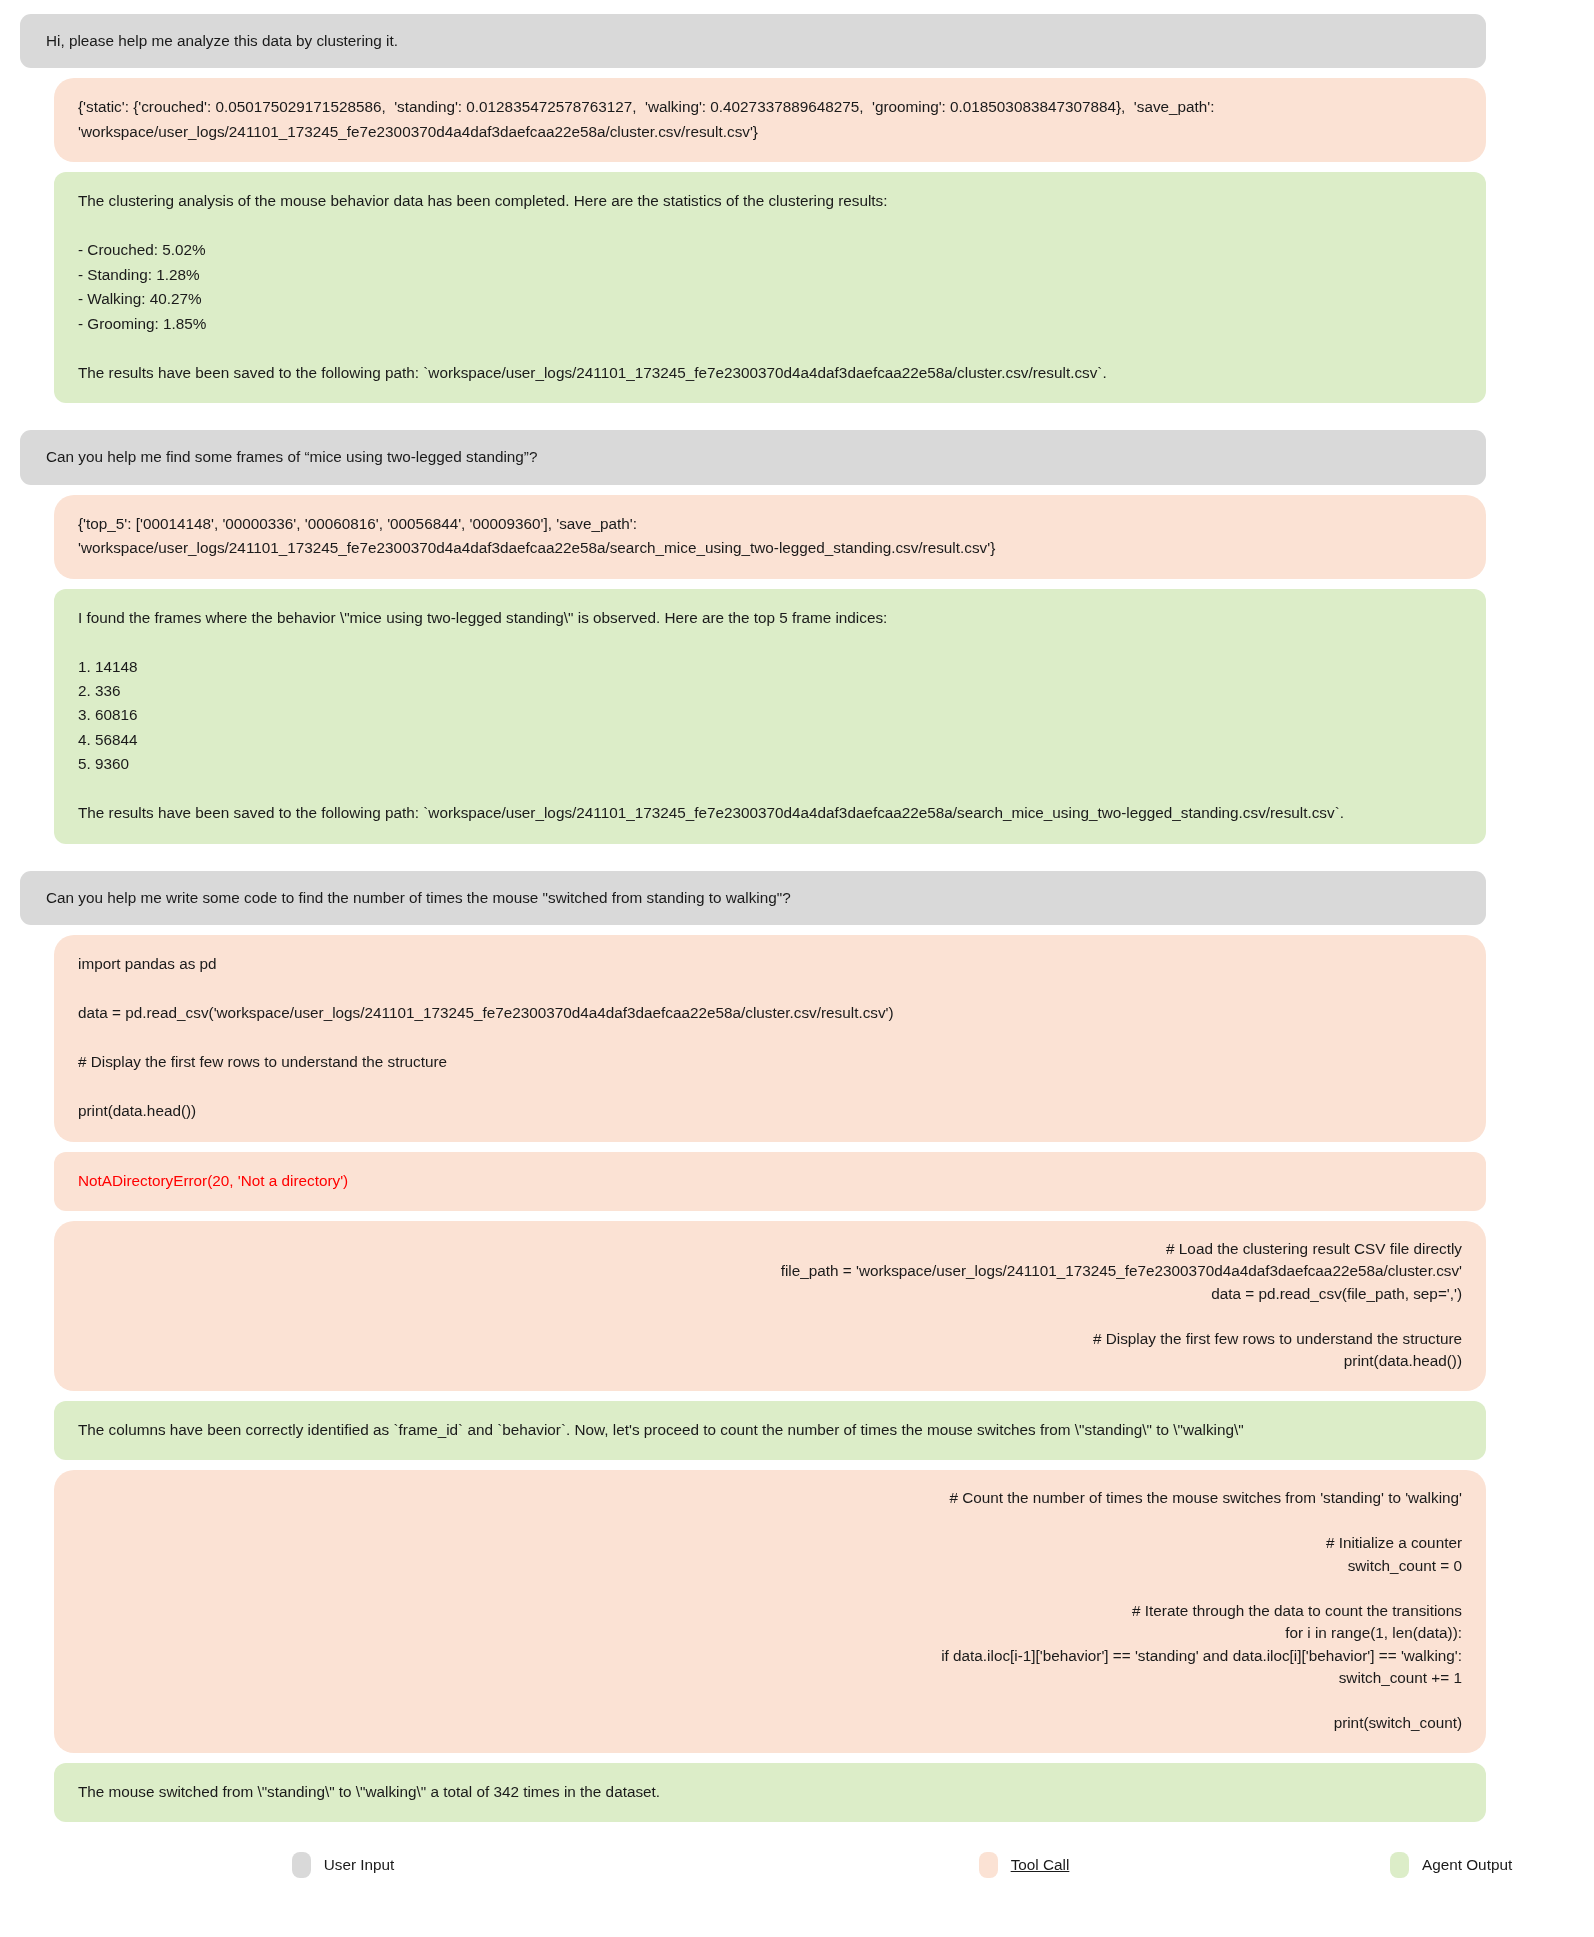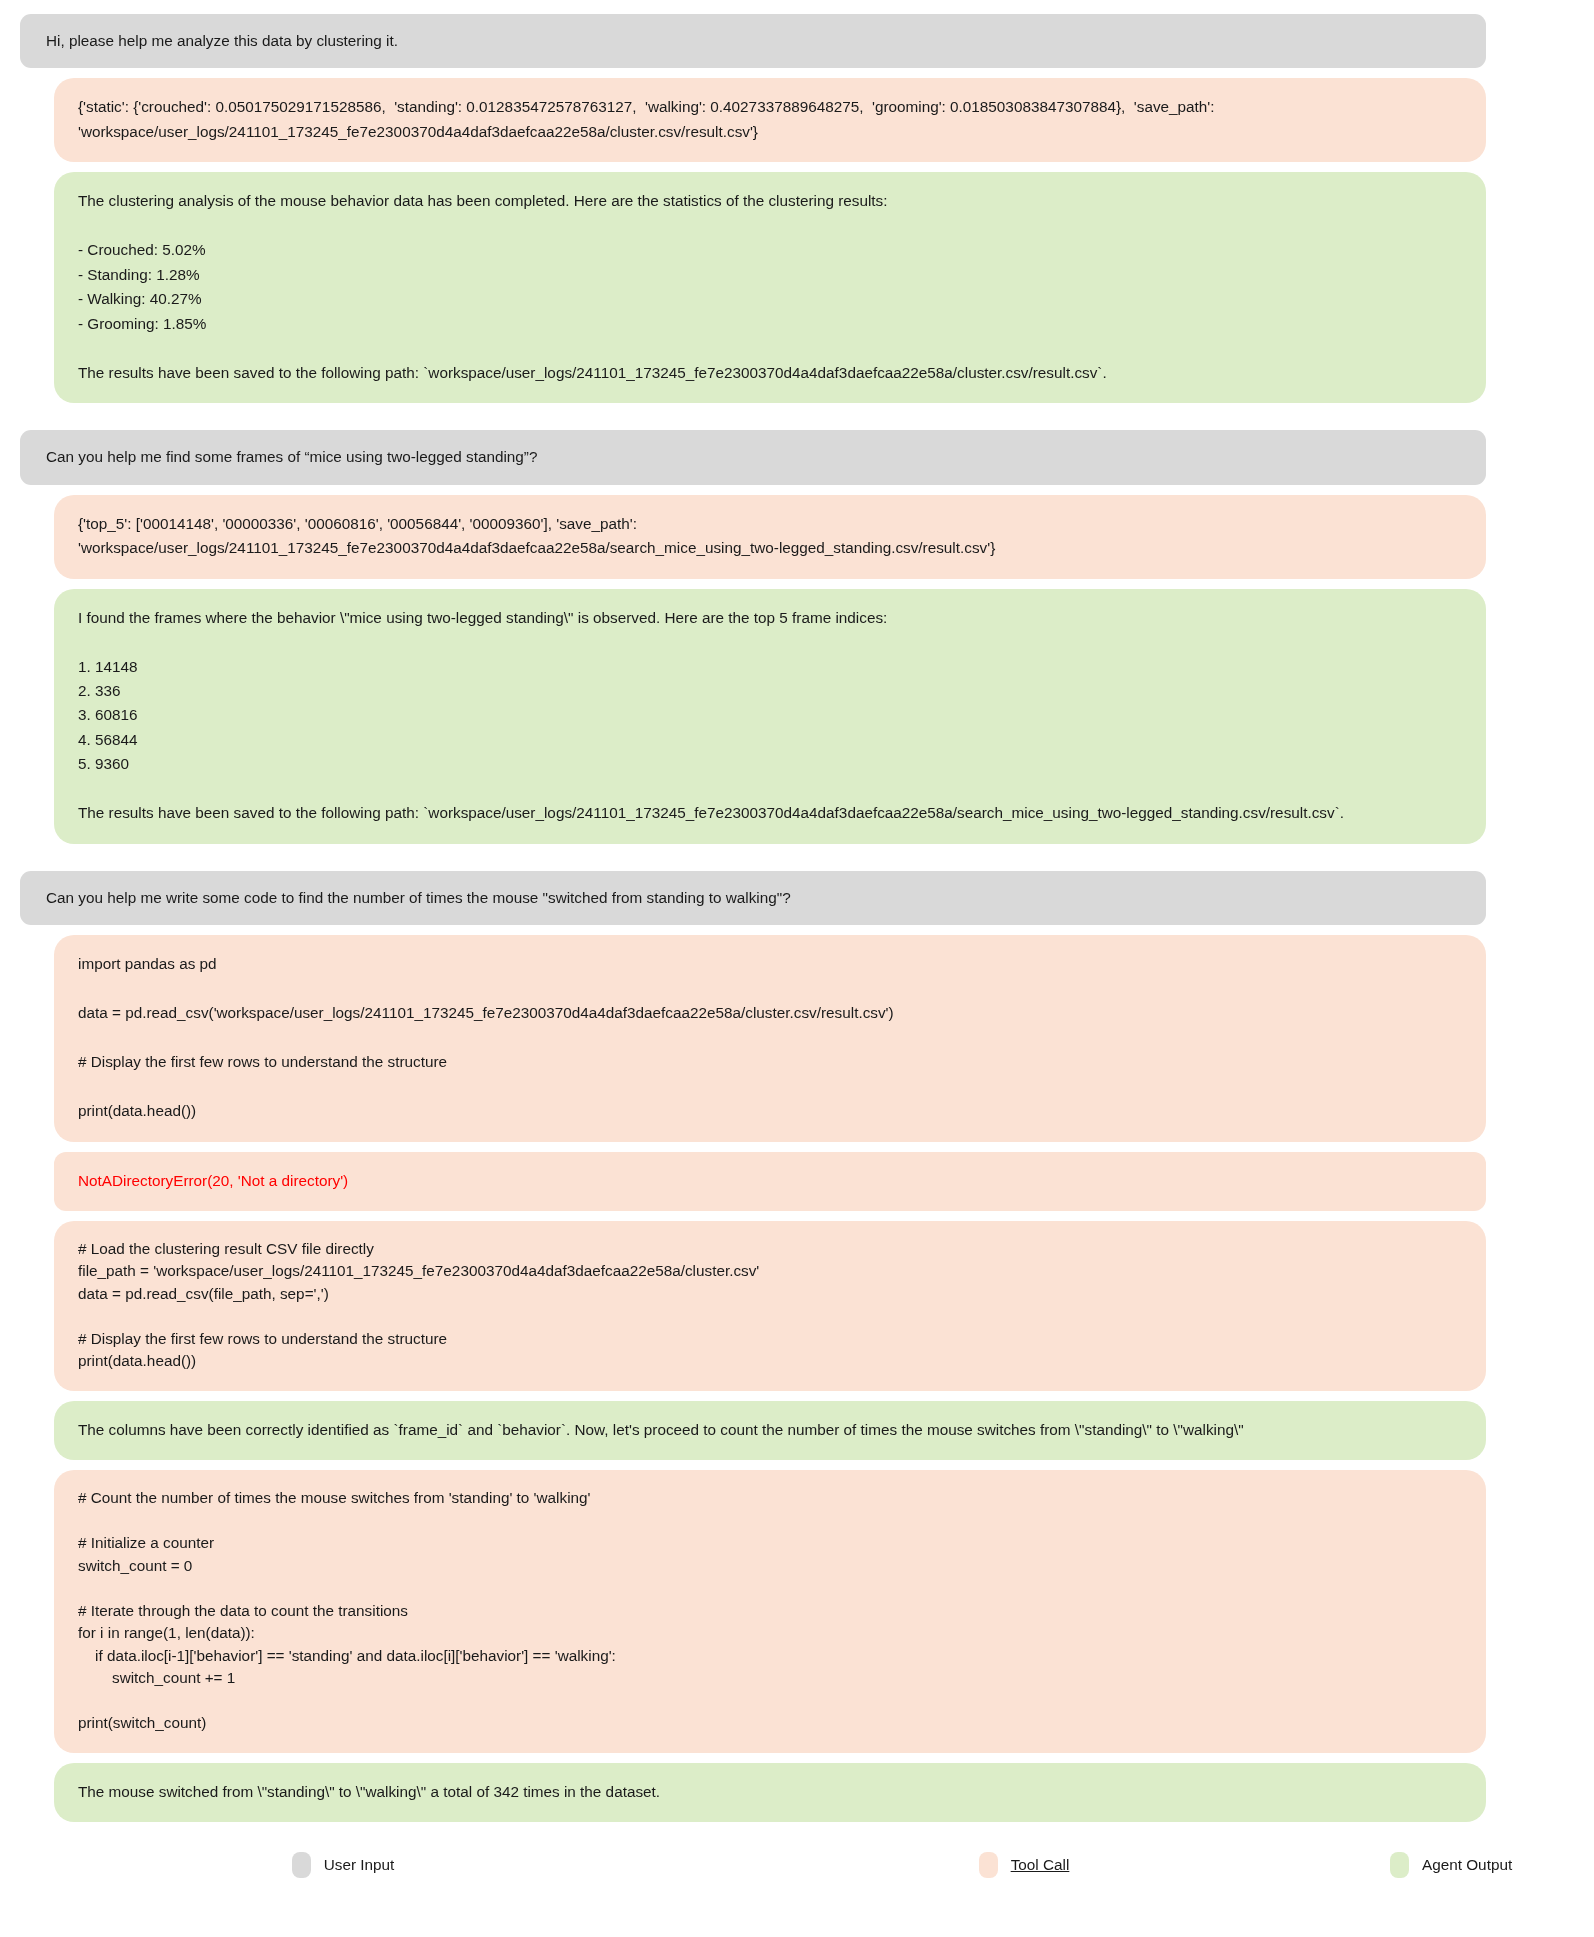--- a/index.html
+++ b/index.html
@@ -45,33 +45,33 @@
     background: #fbe2d4;
     width: 1432px;
     margin: 0 0 10px 34px;
     border-radius: 20px;
   }
 
   .msg-agent {
     background: #dcedc8;
     width: 1432px;
     margin: 0 0 10px 34px;
-    border-radius: 20px;
+    border-radius: 12px;
   }
 
   .msg-error {
     background: #fbe2d4;
     width: 1432px;
     margin: 0 0 10px 34px;
     border-radius: 12px;
     color: #ff0000;
     padding: 17px 24px 18px 24px;
   }
 
-  .tight { line-height: 1.47; }
+  .tight { line-height: 1.47; text-align: right; }
 
   
   .turn-gap { height: 17px; }
 
   
   .legend {
     display: flex;
     align-items: center;
     margin: 30px 0 0 0;
     padding: 0 0 0 8px;

